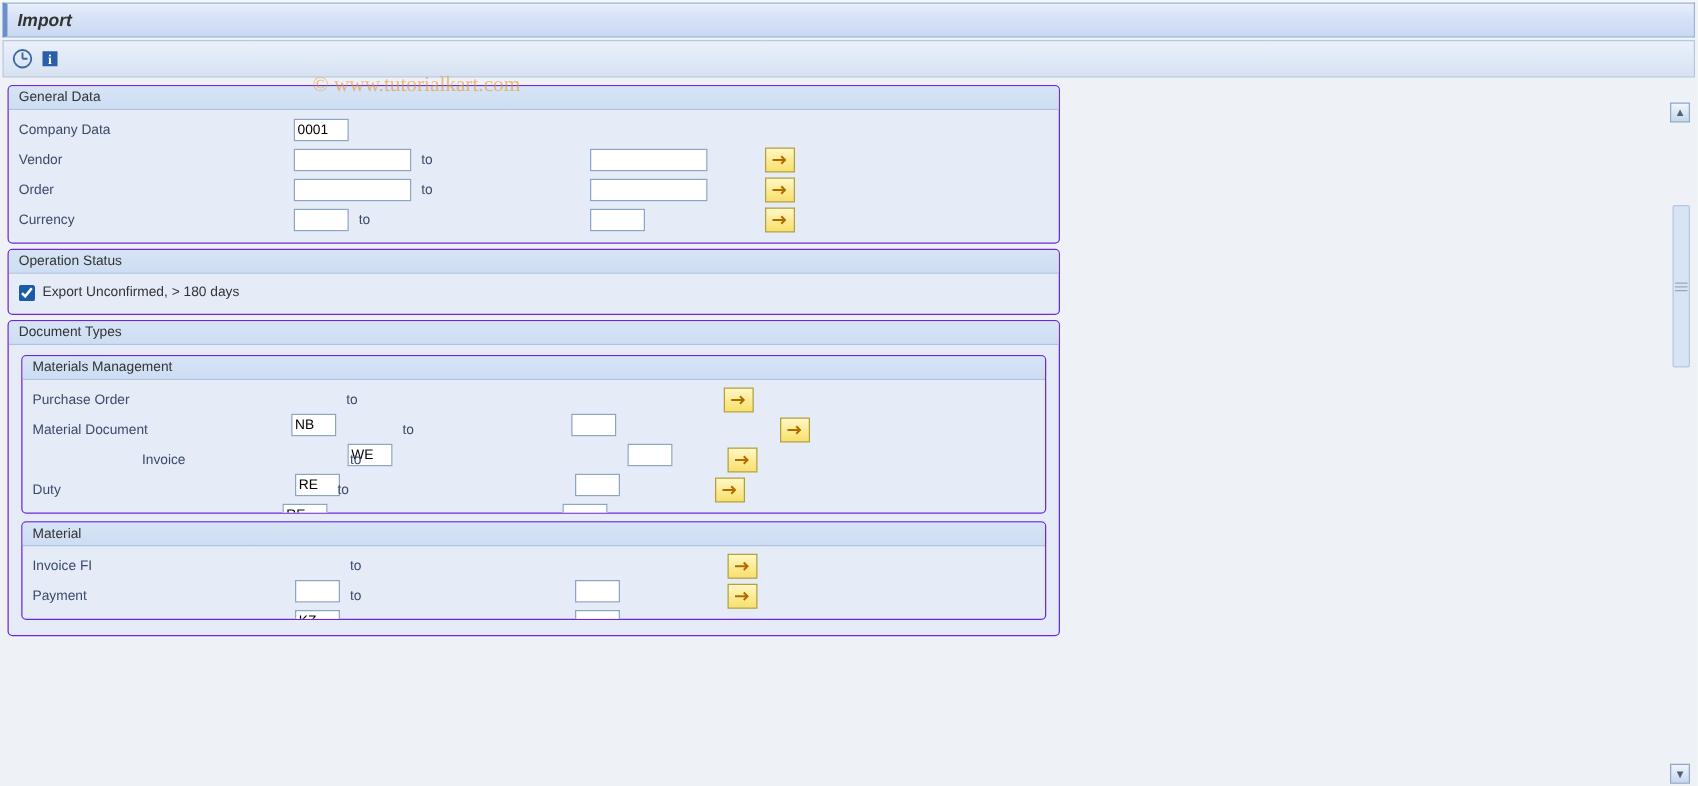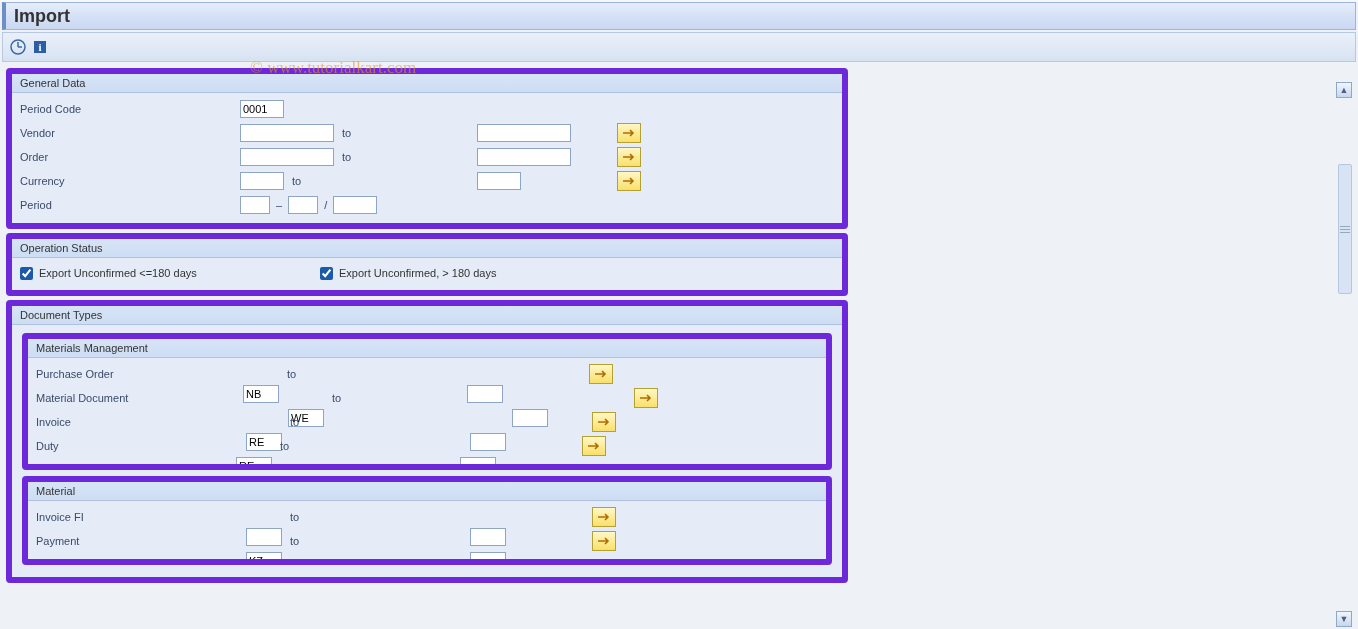--- a/index.html
+++ b/index.html
@@ -24,22 +24,23 @@
     background: linear-gradient(#e7eefc, #d7e2f7 45%, #cad8f1);
     border: 1px solid #9bb4d9;
     border-left: 4px solid #6d8ec6;
     height: 26px;
     display: flex;
     align-items: center;
     padding-left: 8px;
     margin: 2px;
   }
   .title-bar span {
+    font-style: italic;
     font-weight: bold;
-    font-size: 18px;
+    font-size: 14px;
     color: #333;
   }
   .toolbar {
     background: linear-gradient(#eaf0fb, #d7e2f1);
     border: 1px solid #b7c8e2;
     height: 28px;
     margin: 0 2px 4px 2px;
     display: flex;
     align-items: center;
     padding-left: 6px;
@@ -106,21 +107,21 @@
   .scroll-grip div {
     width: 10px;
     height: 1px;
     background: #95a8c3;
   }
   .form-col {
     width: 842px;
     padding-left: 4px;
   }
   .group {
-    border: 6px solid #6d28d9;
+    border: 1px solid #6d28d9;
     border-radius: 4px;
     background: #e5ecf8;
     margin: 4px 0;
     overflow: hidden;
   }
   .group-header {
     background: linear-gradient(#d7e4f6,#cdddf3);
     border-bottom: 1px solid #b0c3de;
     padding: 3px 8px;
     font-size: 11px;
@@ -227,21 +228,21 @@
         <div></div>
       </div>
     <div class="scroll-btn down">▼</div>
 
     <div class="form-col">
 
       <div class="group">
         <div class="group-header">General Data</div>
         <div class="group-body">
           <div class="row">
-            <div class="lbl">Period Code</div>
+            <div class="lbl">Company Data</div>
             <input type="text" class="fld w-sm" value="0001" style="">
           </div>
           <div class="row">
             <div class="lbl">Vendor</div>
             <input type="text" class="fld w-l" style="">
             <div class="to-lbl">to</div>
             <input type="text" class="fld w-l" style="">
             <span class="ms-btn">
                 <svg viewBox="0 0 16 12">
                   <path d="M2 6 L12 6 M9 3 L12 6 L9 9" stroke="#b36b00" stroke-width="1.6" fill="none"></path>
@@ -263,41 +264,29 @@
             <div class="lbl">Currency</div>
             <input type="text" class="fld w-sm" style="">
             <div class="to-lbl" style="width:185px;">to</div>
             <input type="text" class="fld w-sm" style="">
             <span class="ms-btn" style="margin-left:96px;">
                 <svg viewBox="0 0 16 12">
                   <path d="M2 6 L12 6 M9 3 L12 6 L9 9" stroke="#b36b00" stroke-width="1.6" fill="none"></path>
                 </svg>
               </span>
           </div>
-          <div class="row">
-            <div class="lbl">Period</div>
-            <input type="text" class="fld w-xs" style="">
-            <span class="dash">–</span>
-            <input type="text" class="fld w-xs" style="">
-            <span class="dash">/</span>
-            <input type="text" class="fld w-sm" style="">
-          </div>
         </div>
       </div>
 
       <div class="group">
         <div class="group-header">Operation Status</div>
         <div class="group-body">
           <div class="checkbox-row">
             <div class="checkbox-cell">
               <input type="checkbox" checked="" style="">
-              <span>Export Unconfirmed &lt;=180 days</span>
-            </div>
-            <div class="checkbox-cell">
-              <input type="checkbox" checked="" style="">
               <span>Export Unconfirmed, &gt; 180 days</span>
             </div>
           </div>
         </div>
       </div>
 
       <div class="group">
         <div class="group-header">Document Types</div>
         <div class="group-body" style="padding:2px 6px 6px 6px;">
 
@@ -320,21 +309,21 @@
                 <input type="text" class="fld w-xsm" value="WE" style="">
                 <div class="to-lbl" style="width:180px;">to</div>
                 <input type="text" class="fld w-xsm" style="">
                 <span class="ms-btn" style="margin-left:86px;">
                     <svg viewBox="0 0 16 12">
                       <path d="M2 6 L12 6 M9 3 L12 6 L9 9" stroke="#b36b00" stroke-width="1.6" fill="none"></path>
                     </svg>
                   </span>
               </div>
               <div class="row">
-                <div class="lbl" style="width:210px;">Invoice</div>
+                <div class="lbl" style="width:210px;text-align:center;">Invoice</div>
                 <input type="text" class="fld w-xsm" value="RE" style="">
                 <div class="to-lbl" style="width:180px;">to</div>
                 <input type="text" class="fld w-xsm" style="">
                 <span class="ms-btn" style="margin-left:86px;">
                     <svg viewBox="0 0 16 12">
                       <path d="M2 6 L12 6 M9 3 L12 6 L9 9" stroke="#b36b00" stroke-width="1.6" fill="none"></path>
                     </svg>
                   </span>
               </div>
               <div class="row">

